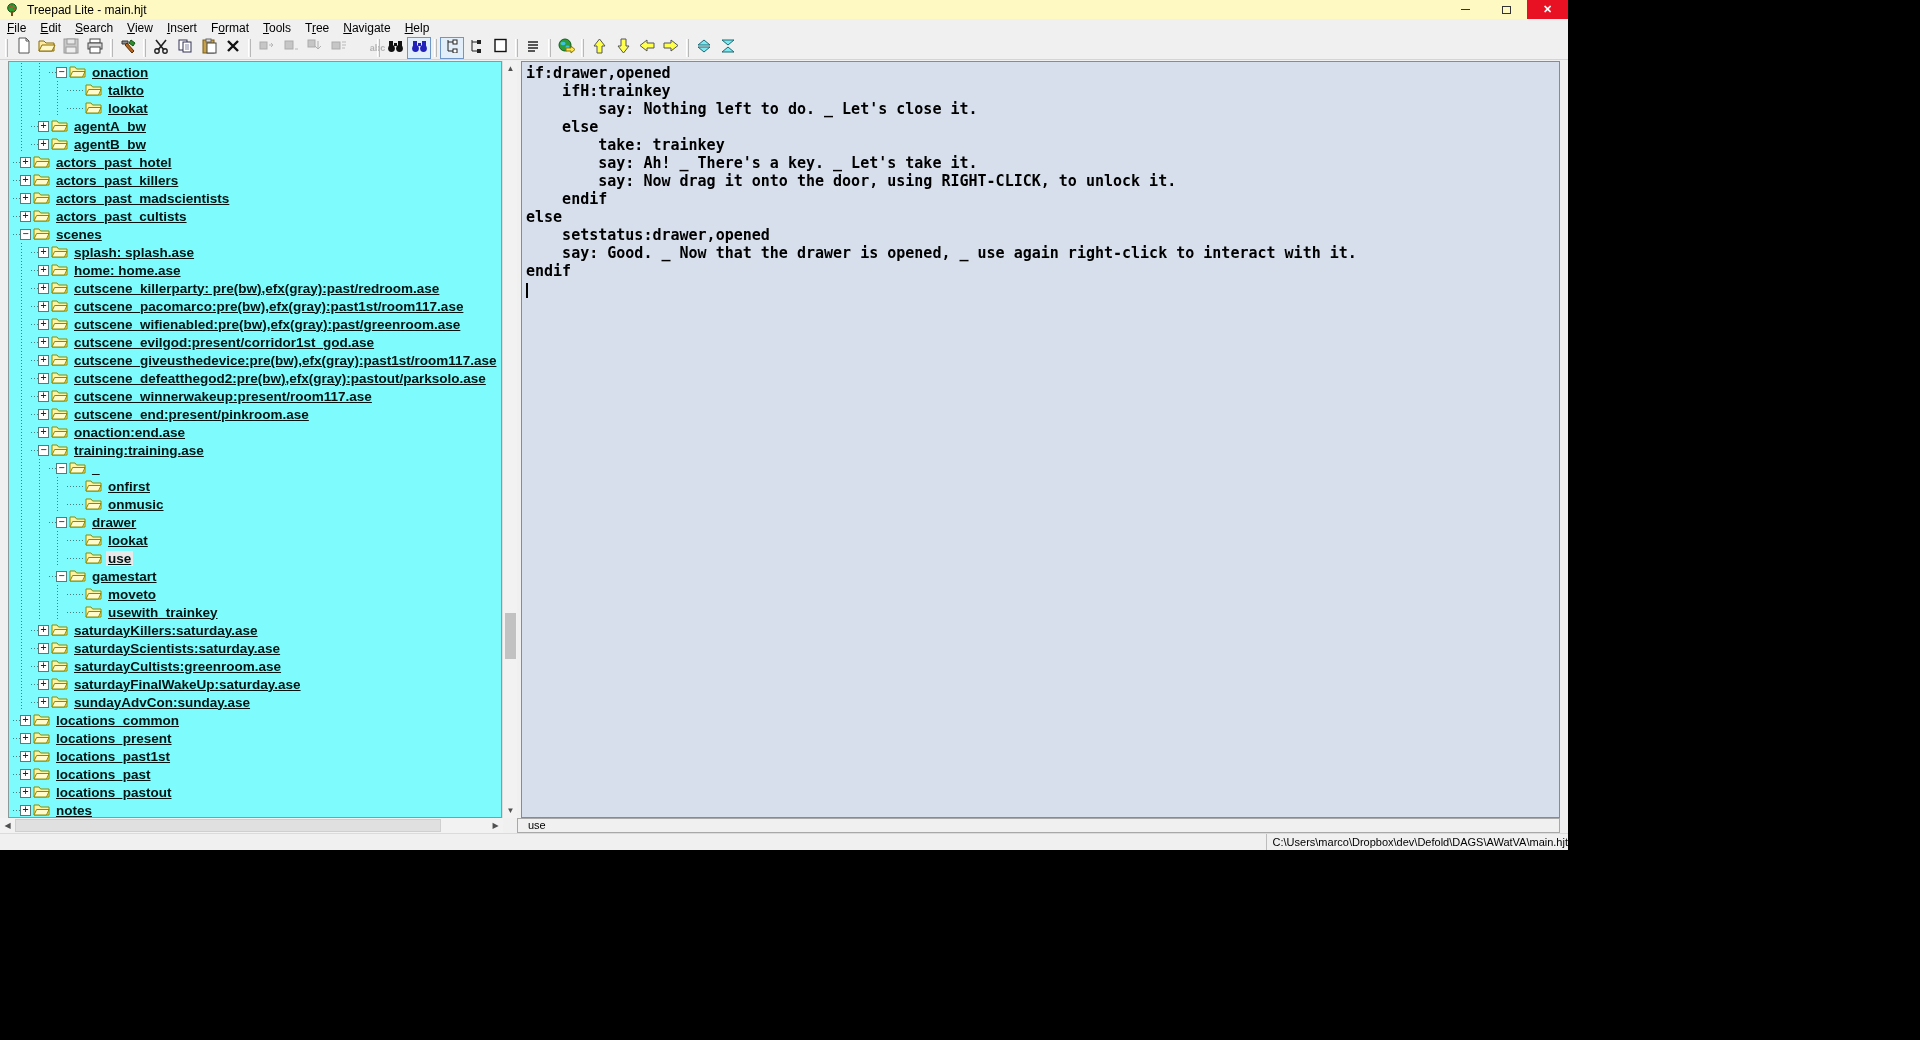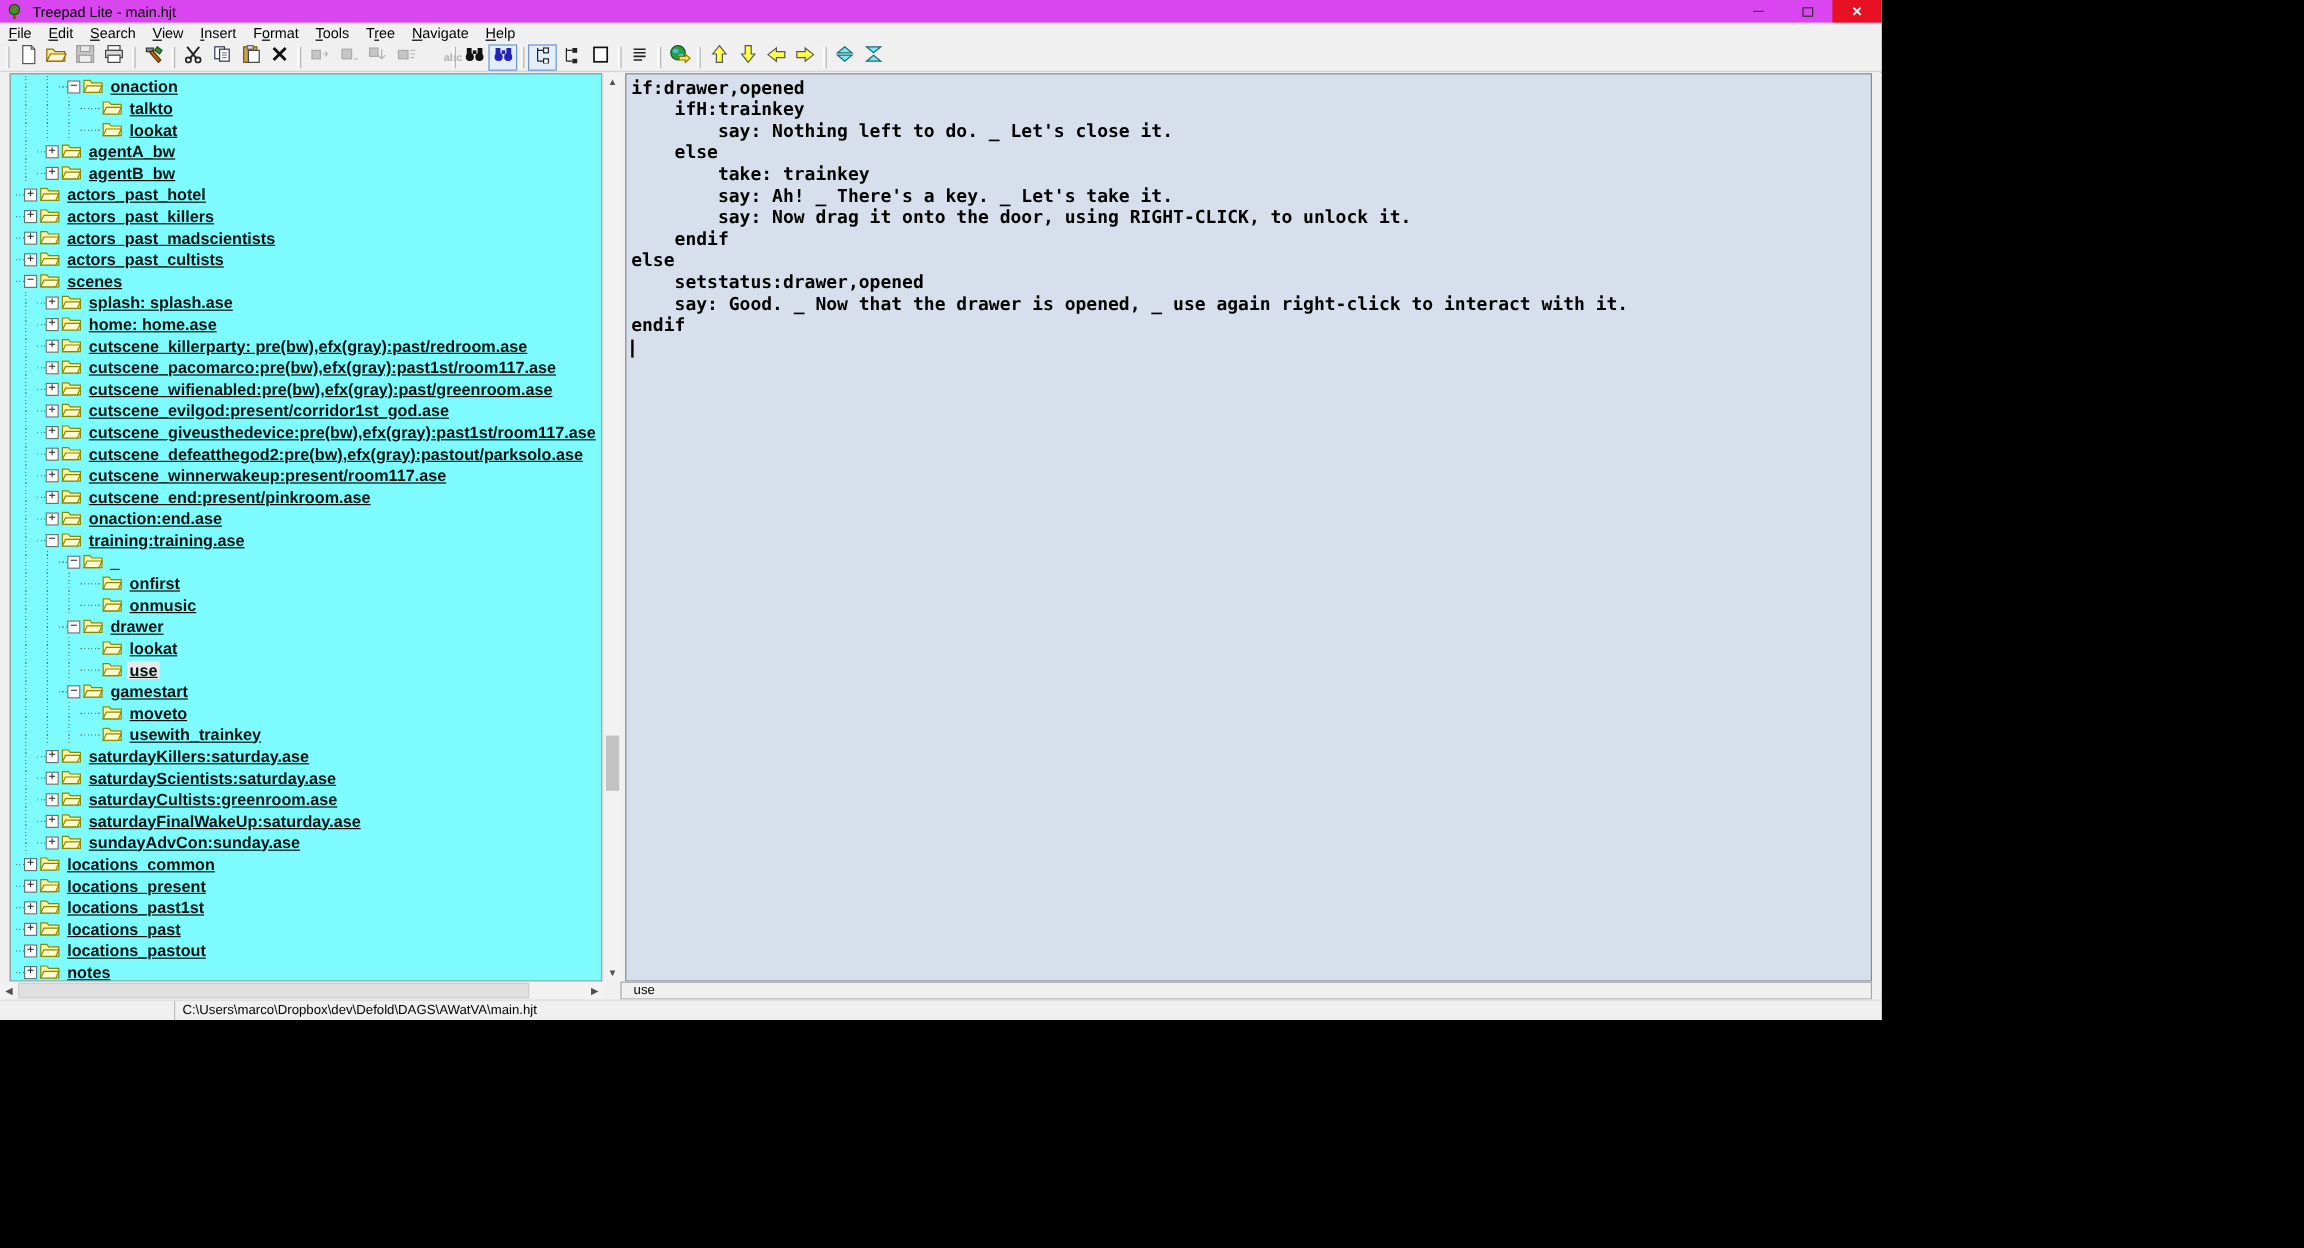--- a/index.html
+++ b/index.html
@@ -1,20 +1,20 @@
 <!DOCTYPE html>
 <html><head>
 <meta charset="utf-8">
 <style>
   * { box-sizing: border-box; margin: 0; padding: 0; }
   html,body { width:1920px; height:1040px; background:#000; font-family:"Liberation Sans",sans-serif; overflow:hidden; }
   .app { position:absolute; left:0; top:0; width:1568px; height:850px; background:#F0F0F0; }
 
   
-  .titlebar { position:absolute; left:0; top:0; width:1568px; height:19px; background:#d946ef; display:flex; align-items:center; }
+  .titlebar { position:absolute; left:0; top:0; width:1568px; height:19px; background:#fef9c3; display:flex; align-items:center; }
   .app-icon { margin-left:5px; width:14px; height:14px; flex:none; }
   .title-text { margin-left:8px; font-size:12px; color:#000; }
   .win-controls { position:absolute; right:0; top:0; height:19px; display:flex; }
   .wc { width:41px; height:19px; display:flex; align-items:center; justify-content:center; font-size:10px; color:#333; }
   .wc-min span { display:block; width:9px; height:1px; background:#333; }
   .wc-max span { display:block; width:9px; height:8px; border:1px solid #333; }
   .wc-close { background:#E81123; color:#fff; font-size:11px; font-weight:bold; }
 
   
   .menubar { position:absolute; left:0; top:19px; width:1568px; height:17px; background:#F0F0F0; display:flex; align-items:center; font-size:12px; color:#000; }
@@ -57,21 +57,21 @@
 
   
   .tree-hscroll { position:absolute; left:0; top:818px; width:517px; height:15px; background:#F2F2F2; }
   .hs-arrow { position:absolute; top:0; width:15px; height:15px; font-size:8px; color:#505050; text-align:center; line-height:15px; }
   .hs-left { left:0; } .hs-right { left:488px; }
   .hs-thumb { position:absolute; left:15px; top:1px; width:426px; height:13px; background:#E0E0E0; border:1px solid #cfcfcf; }
   .hs-corner { position:absolute; left:503px; top:0; width:14px; height:15px; background:#F0F0F0; }
 
   .node-title-bar { position:absolute; left:517px; top:818px; width:1043px; height:15px; background:#F0F0F0; border:1px solid #a8a8a8; font-size:11px; color:#000; line-height:13px; padding-left:10px; }
 
-  .statusbar { position:absolute; left:0; top:833px; width:1568px; height:17px; background:#F0F0F0; border-top:1px solid #DBDBDB; display:flex; align-items:center; font-size:11px; color:#000; }
+  .statusbar { position:absolute; left:0; top:833px; width:1568px; height:17px; background:#F0F0F0; border-top:1px solid #DBDBDB; display:flex; align-items:center; font-size:11px; color:#000;justify-content:flex-end; }
   .sb-p1 { width:146px; height:100%; border-right:1px solid #bdbdbd; flex:none; }
   .sb-path { padding-left:6px; }
 
   .right-margin { position:absolute; left:1560px; top:61px; width:8px; height:772px; background:#F0F0F0; }
 </style>
 </head>
 <body>
 
 <div class="app">
 

